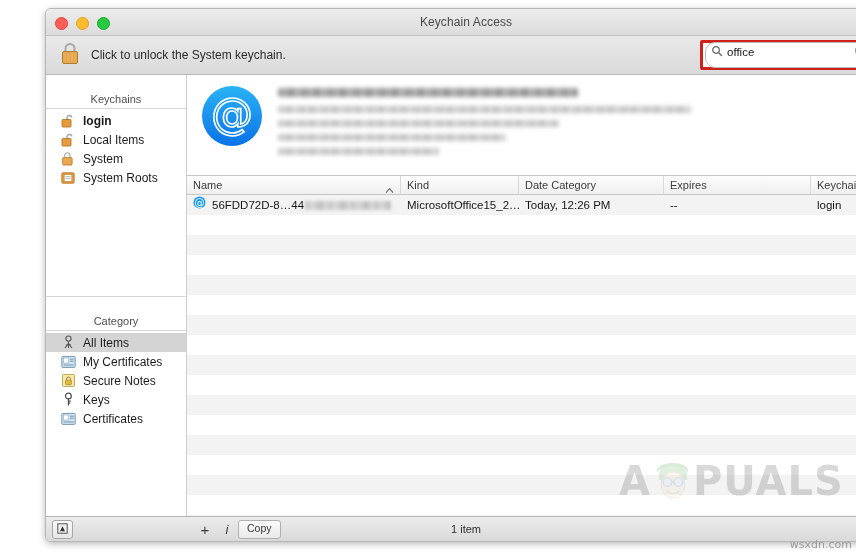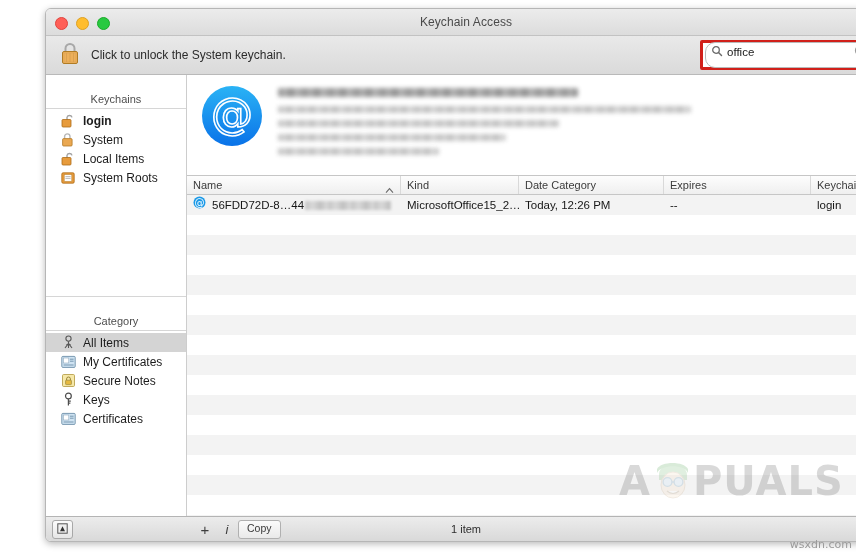--- a/index.html
+++ b/index.html
@@ -424,35 +424,35 @@
               <path d="M6 7 V4.4 a2.6 2.6 0 0 1 5 0" fill="none" stroke="#a3a3a3" stroke-width="1.4"></path>
               <rect x="1" y="6.5" width="9" height="7.5" rx="1" fill="#e79b3c" stroke="#ad6c17" stroke-width="0.8"></rect>
             </svg>
           </span>
           <span>login</span>
         </div>
 
         <div class="row-item">
           <span class="ico">
             <svg width="14" height="15" viewBox="0 0 14 15">
+              <path d="M6 7 V4.4 a2.6 2.6 0 0 1 5 0" fill="none" stroke="#a3a3a3" stroke-width="1.4"></path>
+              <rect x="1" y="6.5" width="9" height="7.5" rx="1" fill="#e79b3c" stroke="#ad6c17" stroke-width="0.8"></rect>
+            </svg>
+          </span>
+          <span>Local Items</span>
+        </div>
+
+        <div class="row-item">
+          <span class="ico">
+            <svg width="14" height="15" viewBox="0 0 14 15">
               <path d="M3.6 7 V4.6 a2.7 2.7 0 0 1 5.4 0 V7" fill="none" stroke="#b6b6b6" stroke-width="1.4"></path>
               <rect x="1.6" y="6.6" width="9.5" height="7.4" rx="1" fill="#eaa852" stroke="#b47a26" stroke-width="0.8"></rect>
             </svg>
           </span>
           <span>System</span>
-        </div>
-
-        <div class="row-item">
-          <span class="ico">
-            <svg width="14" height="15" viewBox="0 0 14 15">
-              <path d="M6 7 V4.4 a2.6 2.6 0 0 1 5 0" fill="none" stroke="#a3a3a3" stroke-width="1.4"></path>
-              <rect x="1" y="6.5" width="9" height="7.5" rx="1" fill="#e79b3c" stroke="#ad6c17" stroke-width="0.8"></rect>
-            </svg>
-          </span>
-          <span>Local Items</span>
         </div>
 
         <div class="row-item">
           <span class="ico">
             <svg width="14" height="14" viewBox="0 0 14 14">
               <rect x="0.8" y="1.8" width="12.4" height="10.4" rx="1.3" fill="#e79b3c" stroke="#b06f1c" stroke-width="0.8"></rect>
               <rect x="3.2" y="3.6" width="7.6" height="6.8" fill="#fdfdfd" stroke="#c08a3a" stroke-width="0.6"></rect>
               <line x1="4.4" y1="5.6" x2="9.6" y2="5.6" stroke="#a8a8a8" stroke-width="0.8"></line>
               <line x1="4.4" y1="7.4" x2="9.6" y2="7.4" stroke="#a8a8a8" stroke-width="0.8"></line>
             </svg>

